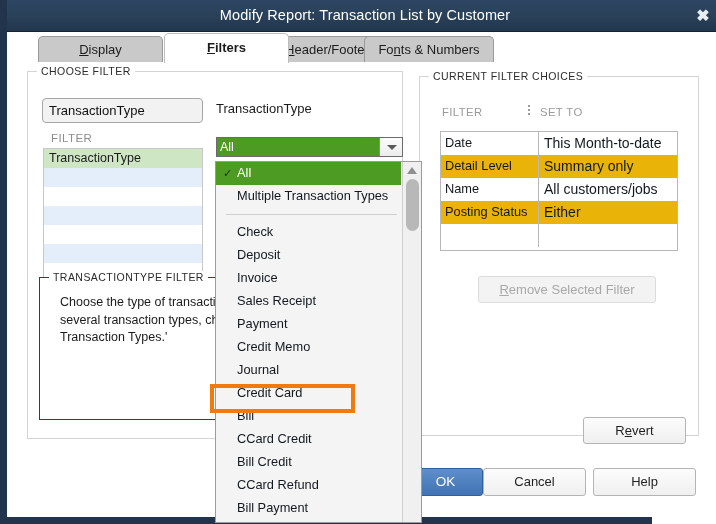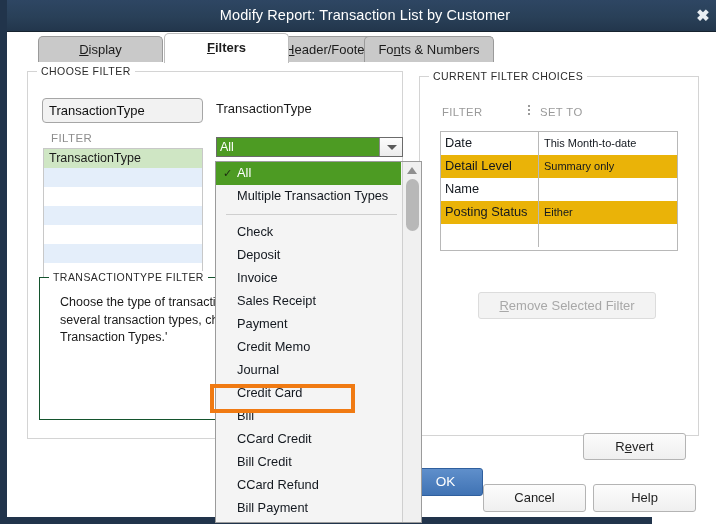--- a/index.html
+++ b/index.html
@@ -239,33 +239,32 @@
   .cf-row { height: 23px; display: flex; cursor: pointer; }
   .cf-row.alt { background: #eab308; }
   .cf-c1 {
     width: 98px; padding-left: 4px;
     font-size: 12.8px; color: #13181f; line-height: 22px;
     border-right: 1px solid #b8b8b8;
     white-space: nowrap; overflow: hidden;
   }
   .cf-c2 {
     flex: 1; padding-left: 5px;
-    font-size: 11px; color: #13181f; line-height: 22px;
+    font-size: 14px; color: #13181f; line-height: 22px;
     white-space: nowrap; overflow: hidden;
   }
 
   .btn {
     position: absolute;
     background: linear-gradient(180deg,#fcfcfc 0%, #efefef 100%);
     border: 1px solid #b4b4b4;
     border-radius: 3px;
     font-size: 13px; color: #1f1f1f;
     text-align: center;
     cursor: pointer;
-    margin-top: 16px;
   }
   #btn-remove {
     left: 58px; top: 199px; width: 178px; height: 27px;
     line-height: 25px; color: #a8a8a8;
     background: #f3f3f3; border-color: #dcdcdc;
   }
   #btn-revert {
     left: 163px; top: 340px; width: 103px; height: 27px;
     line-height: 25px;
   }
@@ -351,20 +350,21 @@
           <div class="cf-row">
             <div class="cf-c1">Date</div>
             <div class="cf-c2">This Month-to-date</div>
           </div>
           <div class="cf-row alt">
             <div class="cf-c1">Detail Level</div>
             <div class="cf-c2">Summary only</div>
           </div>
           <div class="cf-row">
             <div class="cf-c1">Name</div>
+            <div class="cf-c2">All customers/jobs</div>
           </div>
           <div class="cf-row alt">
             <div class="cf-c1">Posting Status</div>
             <div class="cf-c2">Either</div>
           </div>
           <div class="cf-row">
             <div class="cf-c1"></div>
             <div class="cf-c2"></div>
           </div>
         </div>

